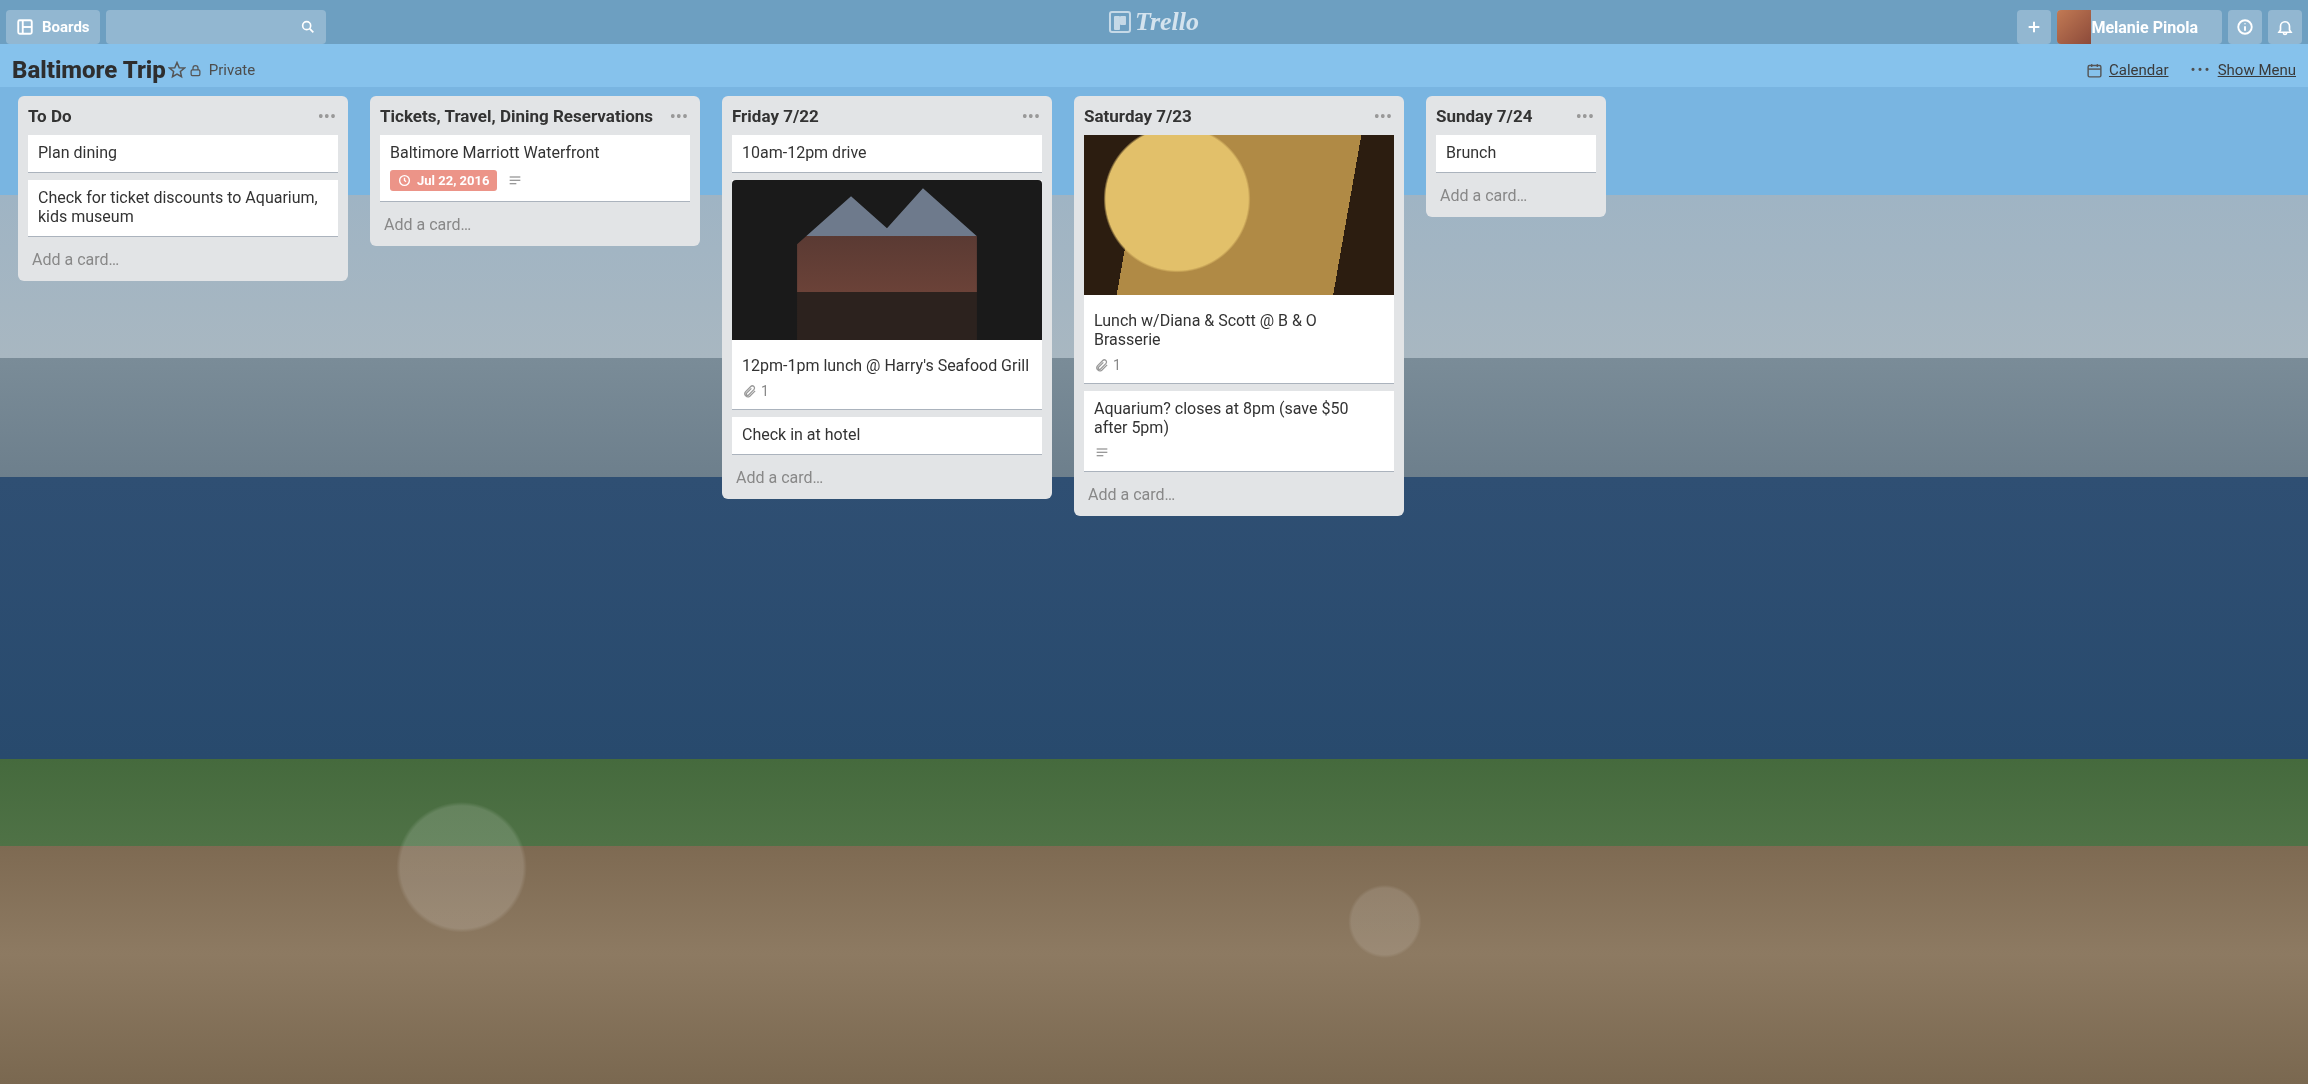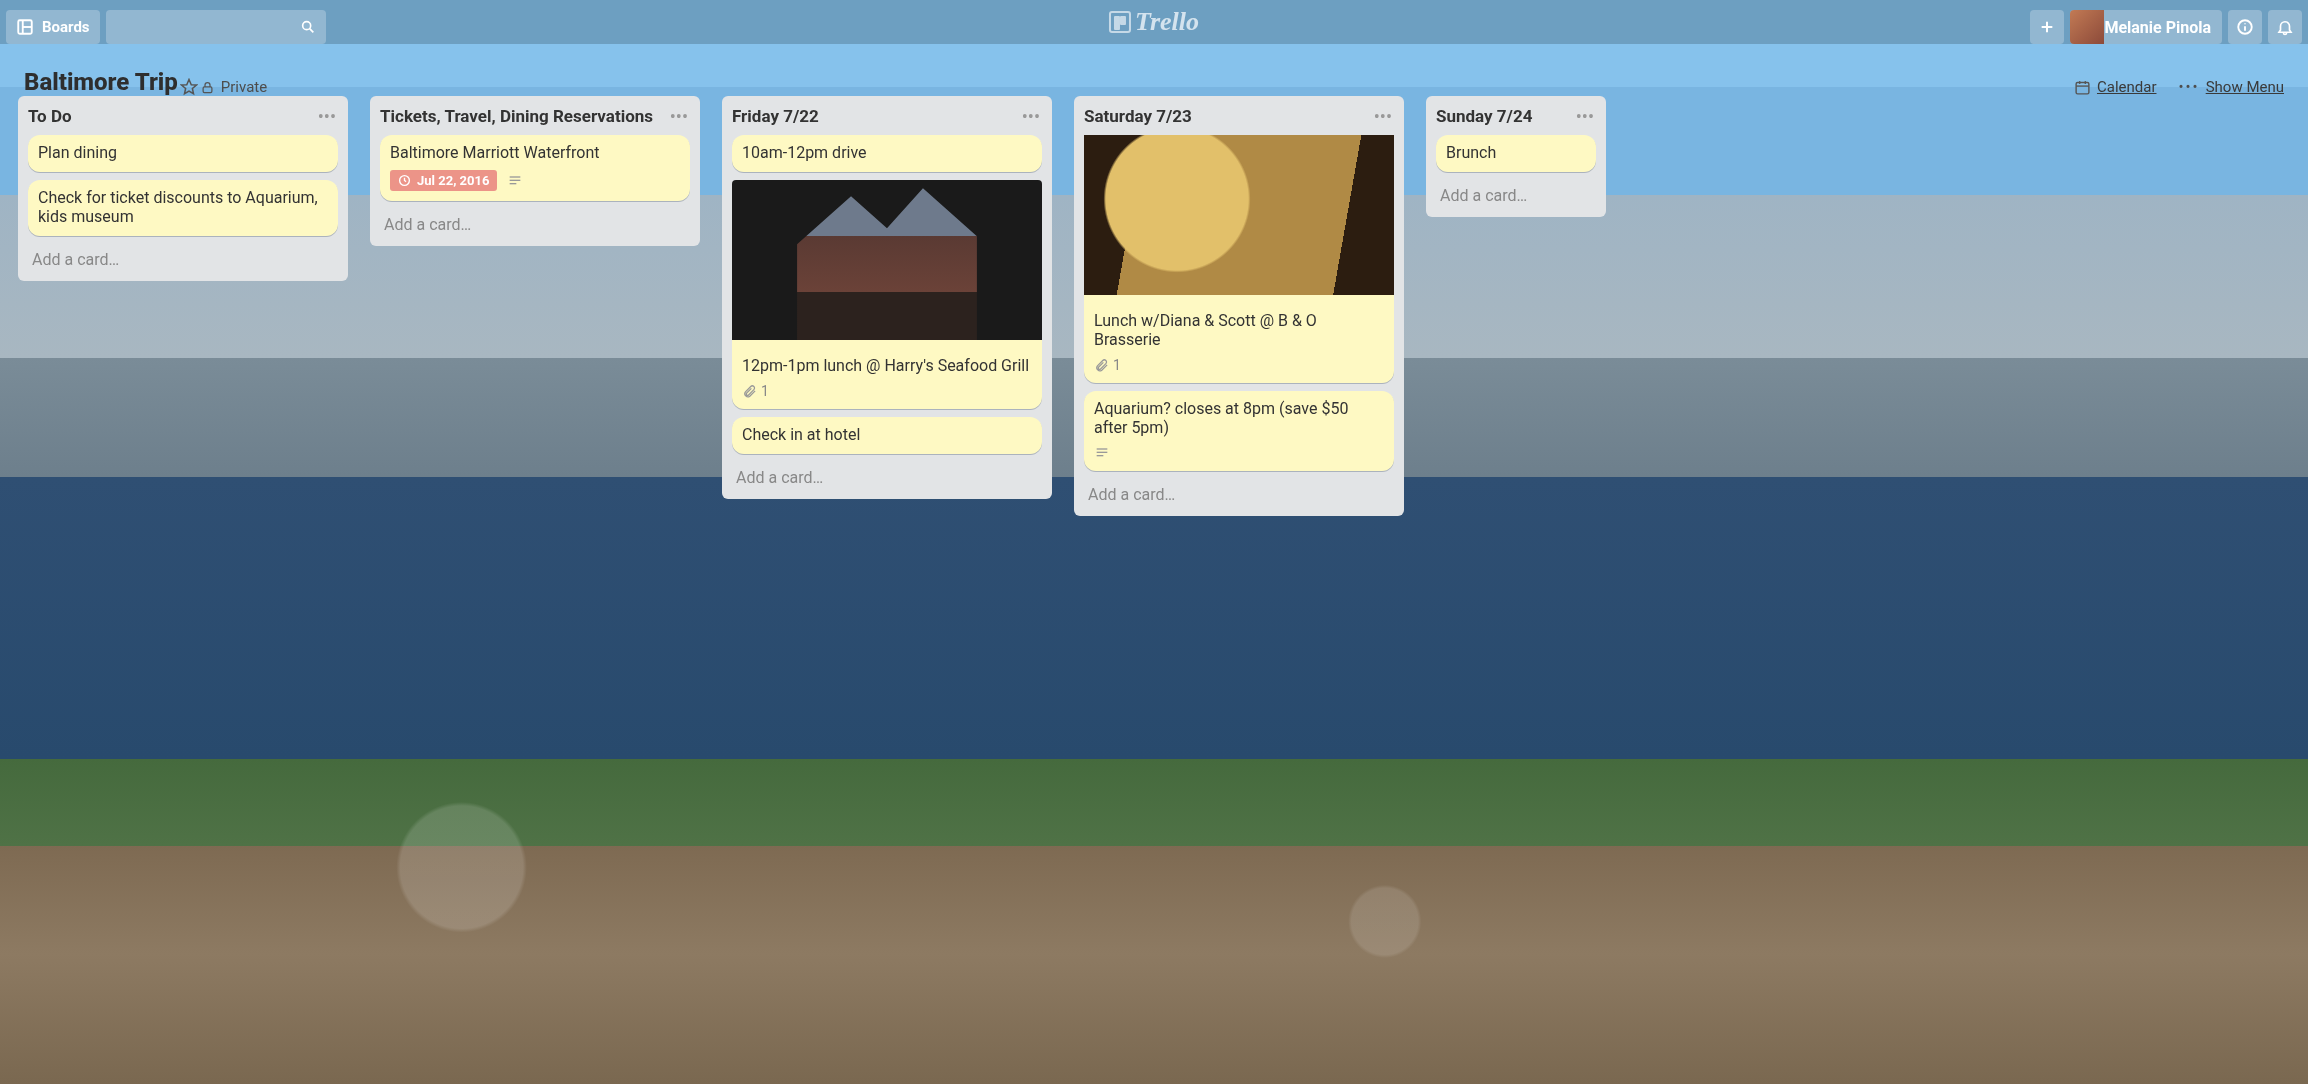--- a/index.html
+++ b/index.html
@@ -84,28 +84,28 @@
   .logo-mark::before, .logo-mark::after {
     content:""; position:absolute; top:3px; width:6px; background: rgba(255,255,255,0.6); border-radius:1px;
   }
   .logo-mark::before { left:3px; height: 14px; }
   .logo-mark::after  { right:3px; height: 9px; }
   .tb-right { margin-left: auto; display: flex; align-items: center; gap: 6px; }
   .avatar {
     width: 34px; height: 34px; border-radius: 4px;
     background: linear-gradient(135deg,#c27a54,#8c4a3a);
   }
-  .user-chip { display:flex; align-items:center; background: rgba(255,255,255,0.25); border-radius:4px; height:34px; padding-right:11px; cursor:pointer;}
+  .user-chip { display:flex; align-items:center; background: rgba(255,255,255,0.25); border-radius:4px; height:34px; padding-right:24px; cursor:pointer;}
   .user-chip .avatar{ border-radius:4px 0 0 4px;}
 
   
   .board-header {
     height: 52px;
-    display:flex; align-items:flex-end;
-    padding: 0 24px;
+    display:flex; align-items:center;
+    padding: 0 12px;
     gap: 2px;
     color: #333;
   }
   .board-title {
     font-size: 24px; font-weight: 800; color: #2e2e2e;
   }
   .bh-ico { color: #4d4d4d; display:flex; align-items:center; gap:6px; font-size:15px;}
   .bh-right { margin-left:auto; display:flex; align-items:center; gap:22px; color:#3a3a3a; font-size:15px;}
   .bh-right a { color:#3a3a3a; text-decoration: underline; cursor:pointer;}
   .ellipsis { letter-spacing:2px; }
@@ -129,21 +129,21 @@
     margin-left: 8px;
   }
   .list.narrow { width: 180px; flex:0 0 180px; }
   .list-header { display:flex; align-items:flex-start; }
   .list-title {
     font-size: 17px; font-weight:700; color:#333;
     flex:1; line-height:1.25;
   }
   .list-menu { color:#999; font-size:18px; padding:0 2px; cursor:pointer;}
   .card {
-    background:#fef9c3; border-radius:12px;
+    background:#ffffff; border-radius:0;
     box-shadow: 0 1px 0 rgba(9,30,66,0.25);
     padding: 8px 10px 10px;
     font-size: 16px; color:#333;
     cursor:pointer;
     display:flex; flex-direction:column; gap:8px;
   }
   .card-cover {
     margin:-8px -10px 8px -10px;
     height: 160px; border-radius:4px 4px 0 0;
     background:#1a1a1a;

